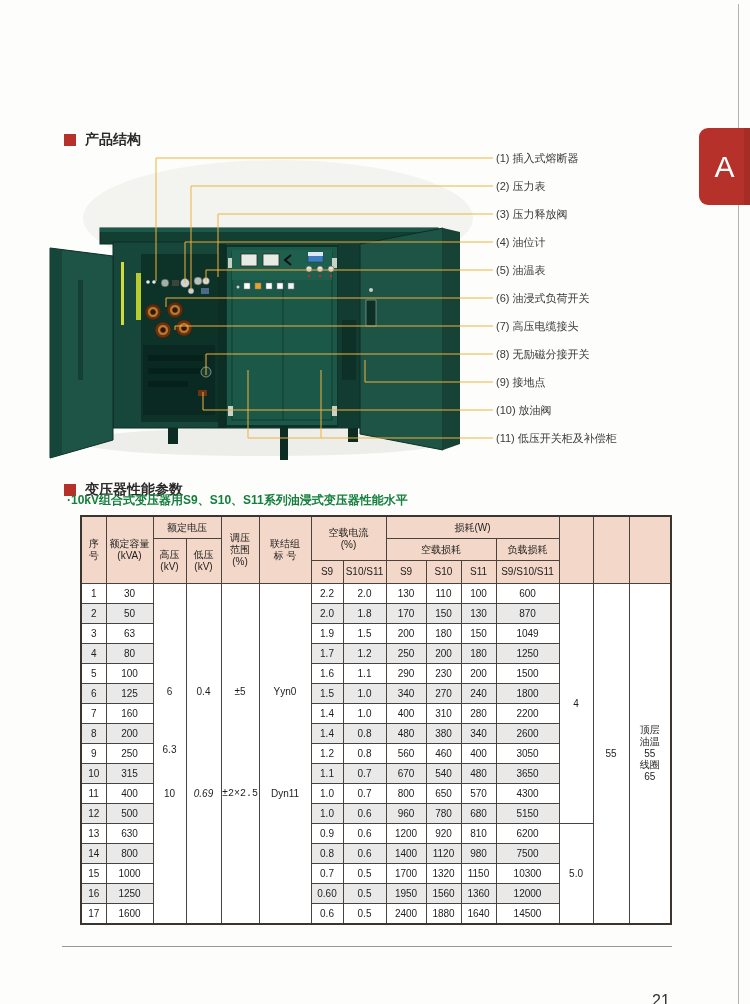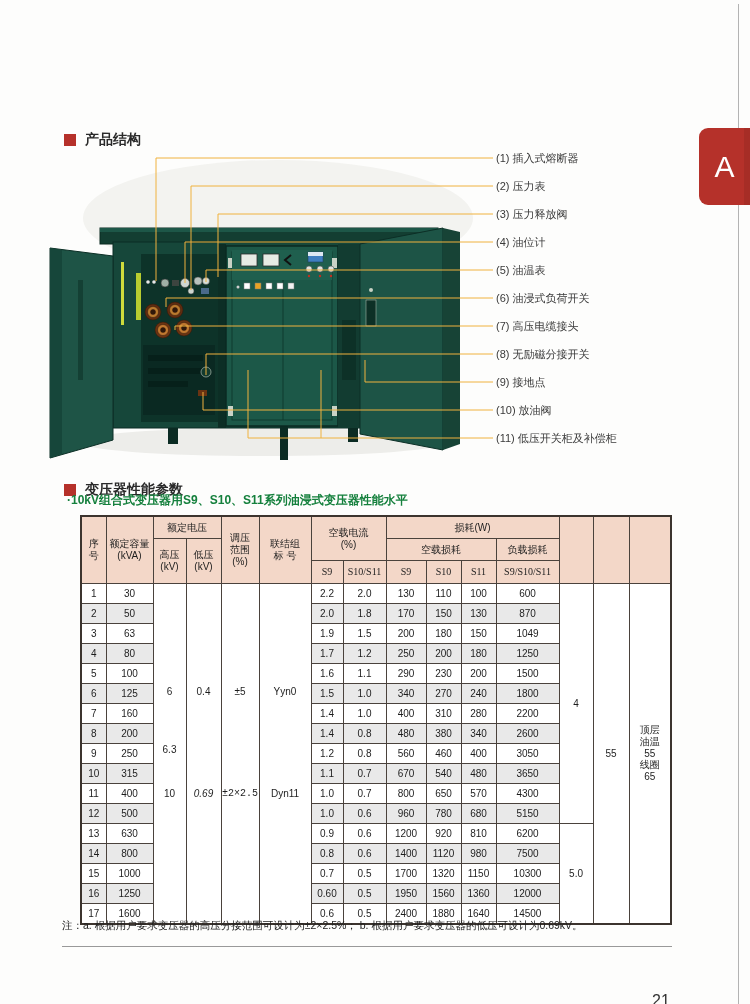--- a/index.html
+++ b/index.html
@@ -18,21 +18,21 @@
   .figure svg{position:absolute;left:0;top:0;}
   .callout{position:absolute;left:448px;transform:translateY(-50%);font-size:11px;color:#3a3a3a;white-space:nowrap;}
   
   .perf-table{position:absolute;left:80px;top:515px;width:591px;border-collapse:collapse;table-layout:fixed;
               border:2px solid #3c342e;}
   .perf-table th,.perf-table td{border:1px solid #4a423c;padding:0;text-align:center;vertical-align:middle;
               font-weight:normal;font-size:10px;line-height:1.18;color:#1d1d1d;}
   .perf-table thead th{background:#f3d7c8;white-space:pre-line;margin-top:34px;}
   .perf-table thead tr:nth-child(1) th{height:21px;}
   .perf-table thead tr:nth-child(2) th{height:21px;}
-  .perf-table thead tr:nth-child(3) th{height:22px;font-family:Liberation Serif, serif;}
+  .perf-table thead tr:nth-child(3) th{height:22px;}
   .perf-table tbody td{height:19px;background:#ffffff;}
   .perf-table tbody tr.alt td{background:#e9e9e9;}
   .perf-table tbody td.mcell{position:relative;background:#ffffff;}
   .perf-table tbody td.mcell-plain{background:#ffffff;}
   .perf-table .fv{position:absolute;left:0;right:0;transform:translateY(-50%);}
   .perf-table .pre{white-space:pre-line;}
   .note{position:absolute;left:62px;top:919px;font-size:10.5px;color:#222;margin:0;width:620px;}
   .footer-rule{position:absolute;left:62px;top:946px;width:610px;height:1px;background:#999;}
   .page-number{position:absolute;left:652px;top:951px;font-size:16px;color:#333;margin-top:41px;}
 </style>
@@ -425,17 +425,16 @@
           <td>0.6</td>
           <td>0.5</td>
           <td>2400</td>
           <td>1880</td>
           <td>1640</td>
           <td>14500</td>
         </tr>
       </tbody>
   </table>
 
-  <p class="note">注：a. 根据用户要求变压器的高压分接范围可设计为±2×2.5%；  b. 根据用户要求变压器的低压可设计为0.69kV。</p>
   <div class="footer-rule"></div>
   <div class="page-number">21</div>
 
 </div>
 
 </body></html>

